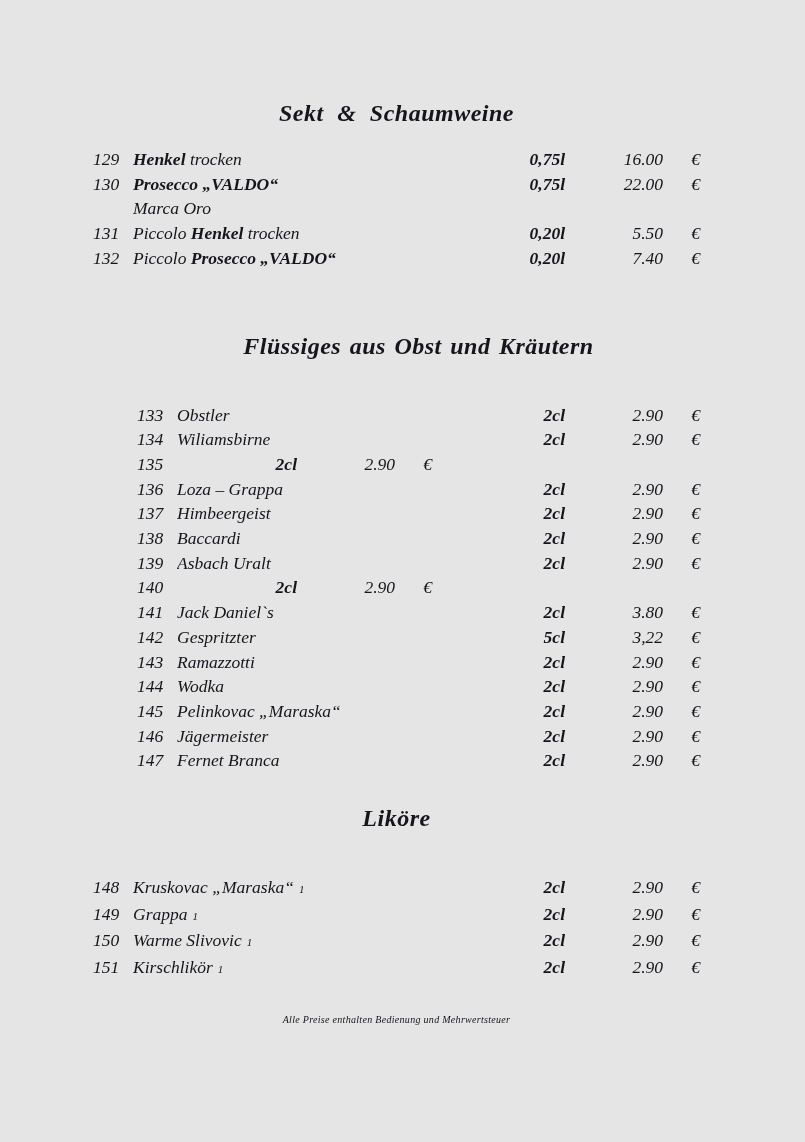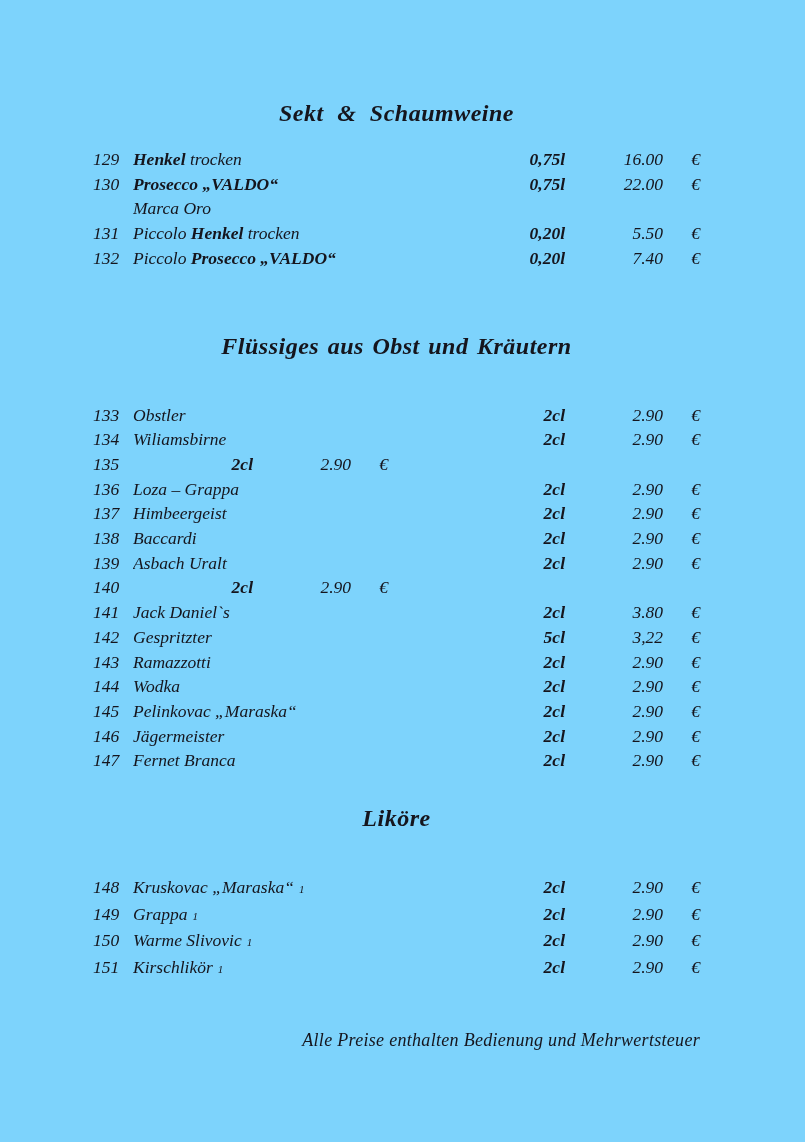--- a/index.html
+++ b/index.html
@@ -1,56 +1,56 @@
 <!DOCTYPE html>
 <html><head>
 <meta charset="utf-8">
 <style>
   html, body { margin: 0; padding: 0; background: #ffffff; }
   .page {
     width: 805px;
     height: 1142px;
     box-sizing: border-box;
     padding: 98px 105px 0 93px;
-    background: #7dd3fc;
+    background: #e5e5e5;
     color: #15151d;
     font-family: "Liberation Serif", "DejaVu Serif", serif;
     font-style: italic;
     overflow: hidden;
   }
   .section-title {
     font-size: 24px;
     font-weight: 700;
     text-align: center;
     margin: 0 0 42px 0;
     line-height: 30px;
     letter-spacing: 0.5px;
     word-spacing: 2px;
   }
   .menu-section:nth-child(1) .section-title { margin-bottom: 19px; word-spacing: 7px; }
-  .menu-section:nth-child(2) { margin-top: 60px; }
+  .menu-section:nth-child(2) { margin-top: 60px; margin-left: 44px; }
   .menu-section:nth-child(3) { margin-top: 30px; }
   .row {
     display: flex;
     align-items: baseline;
     font-size: 17.5px;
     line-height: 24.7px;
     white-space: nowrap;
   }
   .num  { flex: 0 0 40px; }
   .name { flex: 1 1 auto; overflow: hidden; }
   .b    { font-weight: 700; }
   .note { font-size: 11px; margin-left: 5px; }
   .vol  { flex: 0 0 120px; text-align: right; font-weight: bold; }
   .price{ flex: 0 0 98px; text-align: right; }
   .cur  { flex: 0 0 37px; text-align: right; }
   .footer {
-    text-align: right;
-    font-size: 18px;
-    margin-top: 48px;
+    text-align: center;
+    font-size: 10px;
+    margin-top: 32px;
     letter-spacing: 0.3px;
   }
 </style>
 </head>
 <body>
 
 <div class="page">
   <main id="sections">
       <section class="menu-section">
         <h2 class="section-title">Sekt &amp; Schaumweine</h2>

